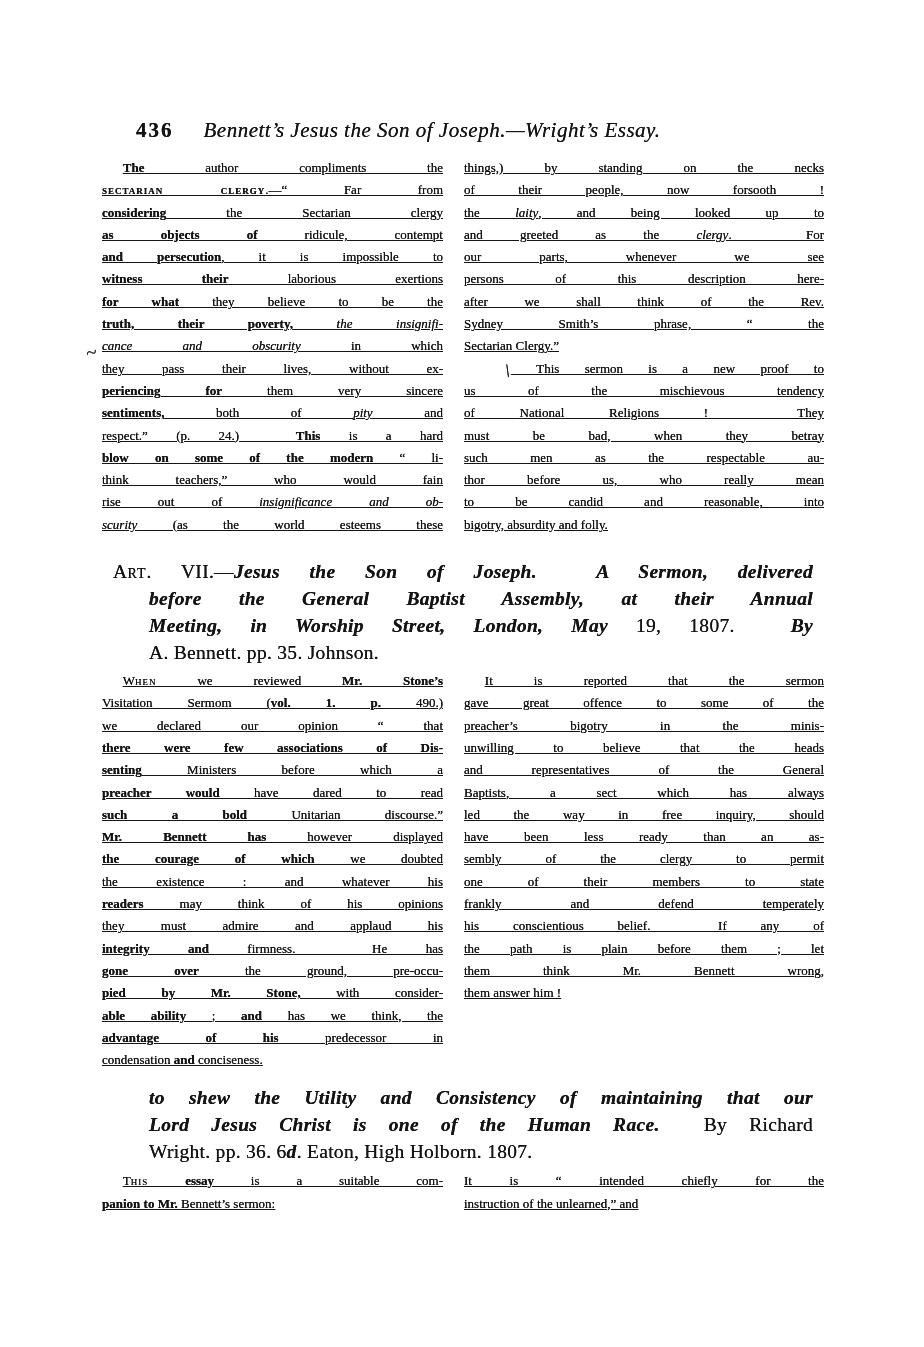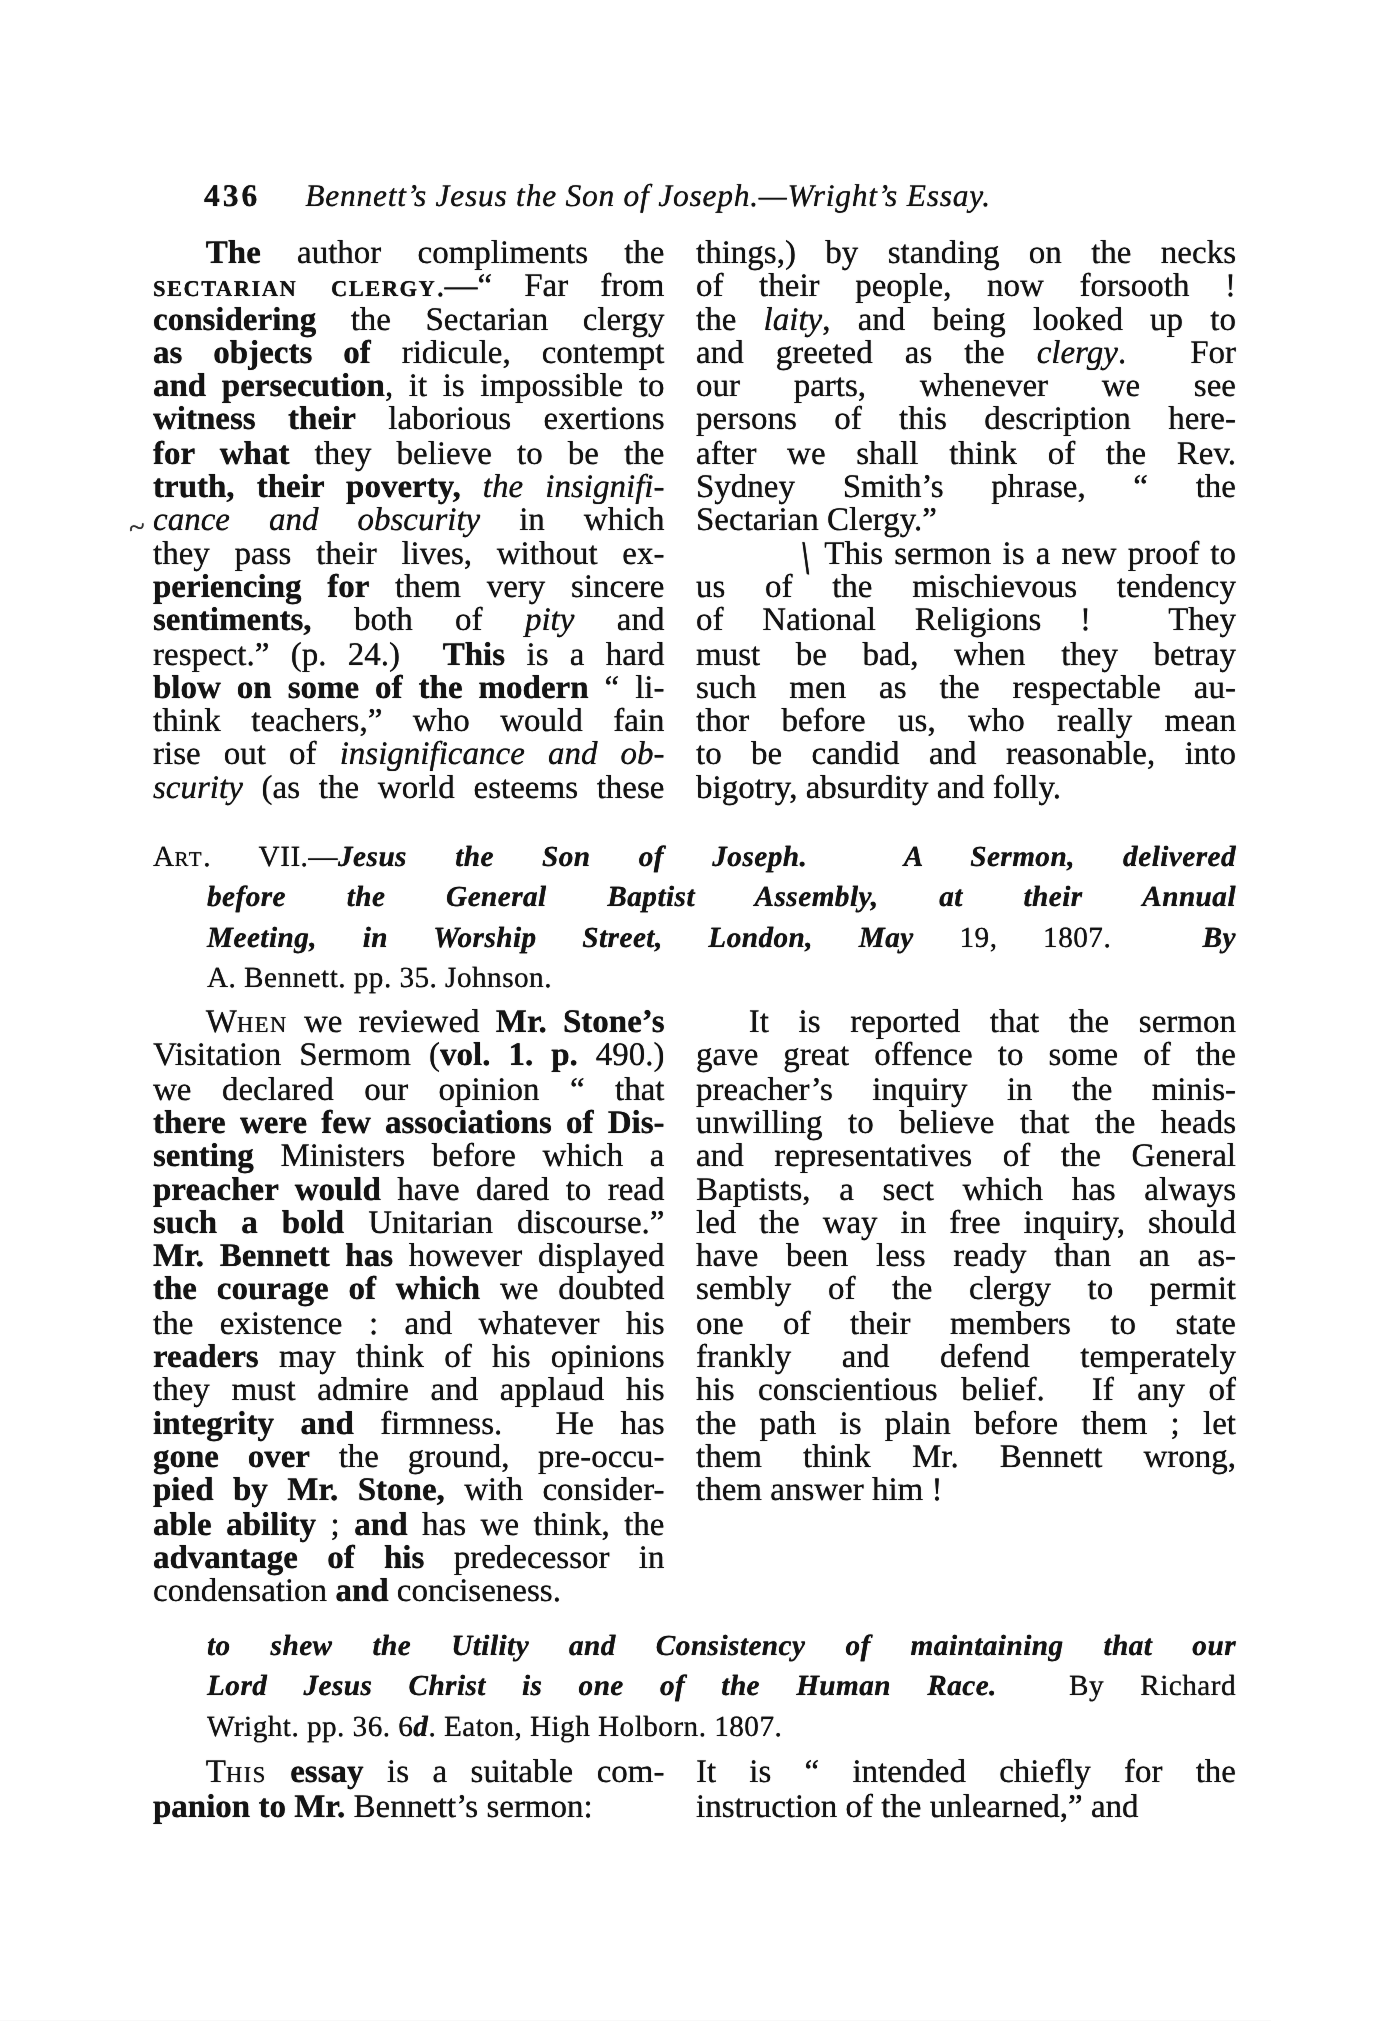--- a/index.html
+++ b/index.html
@@ -25,36 +25,36 @@
     display:flex;align-items:baseline;
     padding-left:34px;
     font-size:21px;line-height:28px;
     margin-bottom:13px;
     white-space:nowrap;
   }
   .pageno{font-weight:bold;letter-spacing:2px;}
   .running-title{font-style:italic;margin-left:30px;letter-spacing:0.5px;}
   
   .two-col{display:flex;}
-  .col{font-size:22px;line-height:22.3px;}
+  .col{font-size:13px;line-height:22.3px;text-decoration:underline;}
   .col.left{width:341px;margin-right:21px;}
   .col.right{width:360px;}
   
   .line{
     text-align:justify;
     text-align-last:justify;
     white-space:nowrap;
   }
   .line.end{text-align-last:left;}
   .line.ind{text-indent:1.6em;}
   .sc{font-variant:small-caps;letter-spacing:1px;}
   b.sc,.sc b{font-weight:bold;}
   .pmark{display:inline-block;transform:scaleY(1.4) rotate(8deg);font-weight:bold;margin-right:2px;}
   
-  .heading{margin:0;}
+  .heading{margin:11px;}
   .heading .line{
     font-size:19.5px;line-height:27px;
     letter-spacing:0.3px;
   }
   .heading .line.hind{padding-left:36px;}
   .heading i{font-weight:600;}
   .art7-heading{margin-top:22px;margin-bottom:4px;}
   .art8-heading{margin-top:13px;margin-bottom:5px;}
   .sec2{margin-top:0;}
   .sec3 .col.left{width:341px;}
@@ -142,21 +142,21 @@
           <div class="line"><b>integrity and</b> firmness.&nbsp; He has</div>
           <div class="line"><b>gone over</b> the ground, pre-occu-</div>
           <div class="line"><b>pied by Mr. Stone,</b> with consider-</div>
           <div class="line"><b>able ability</b> ; <b>and</b> has we think, the</div>
           <div class="line"><b>advantage of his</b> predecessor in</div>
           <div class="line end">condensation <b>and</b> conciseness.</div>
         </div>
       <div class="col right">
           <div class="line ind">It is reported that the sermon</div>
           <div class="line">gave great offence to some of the</div>
-          <div class="line">preacher’s inquiry in the minis-</div>
+          <div class="line">preacher’s bigotry in the minis-</div>
           <div class="line">unwilling to believe that the heads</div>
           <div class="line">and representatives of the General</div>
           <div class="line">Baptists, a sect which has always</div>
           <div class="line">led the way in free inquiry, should</div>
           <div class="line">have been less ready than an as-</div>
           <div class="line">sembly of the clergy to permit</div>
           <div class="line">one of their members to state</div>
           <div class="line">frankly and defend temperately</div>
           <div class="line">his conscientious belief.&nbsp; If any of</div>
           <div class="line">the path is plain before them ; let</div>

